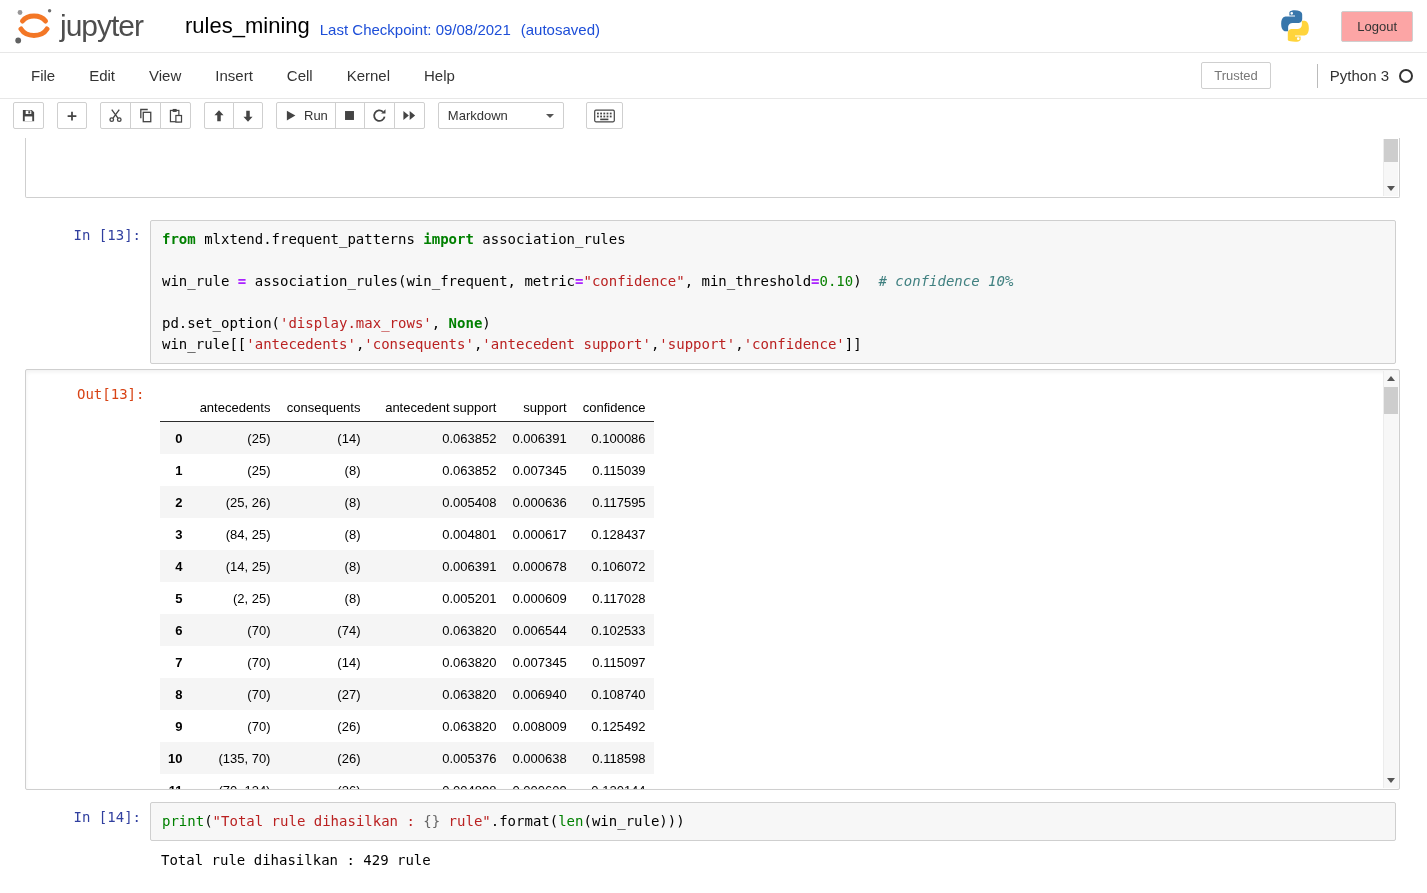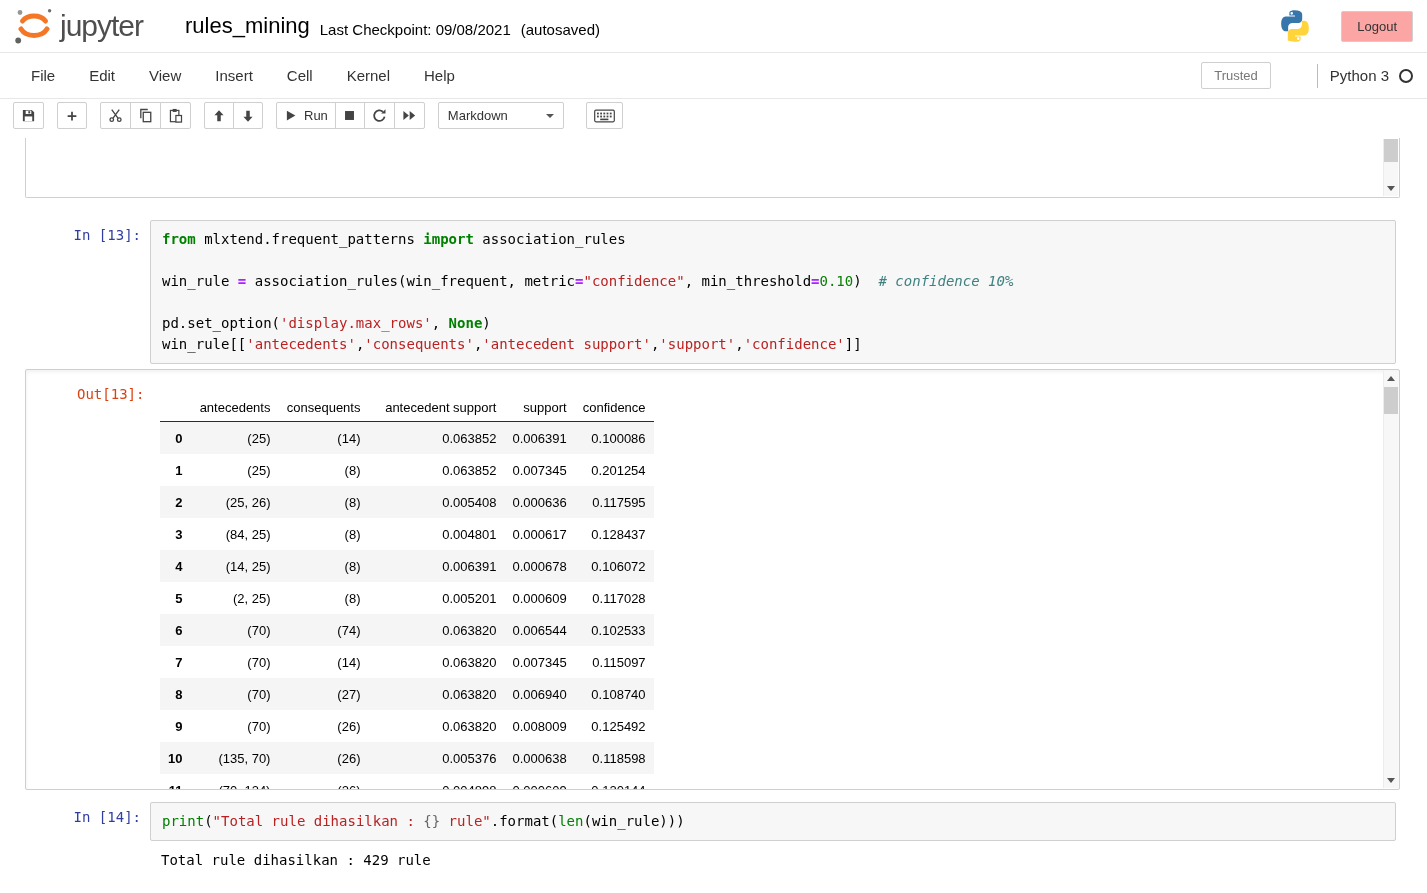--- a/index.html
+++ b/index.html
@@ -5,21 +5,21 @@
   * { margin:0; padding:0; box-sizing:border-box; }
   html,body { width:1427px; height:893px; background:#fff; overflow:hidden;
               font-family:"Liberation Sans", sans-serif; }
 
   
   #header { height:53px; display:flex; align-items:center; padding:0 14px 0 12px;
             border-bottom:1px solid #e7e7e7; background:#fff; }
   .logo-wrap { display:flex; align-items:center; cursor:pointer; }
   .logo-word { font-size:30px; color:#4e4e4e; letter-spacing:-1px; margin-left:4px; }
   .nb-title { font-size:22px; color:#000; margin-left:42px; }
-  .checkpoint { font-size:15px; color:#000000; margin-left:10px; padding-top:6px; }
+  .checkpoint { font-size:15px; color:#1d4ed8; margin-left:10px; padding-top:6px; }
   .autosaved { margin-left:10px; }
   .header-right { margin-left:auto; display:flex; align-items:center; gap:28px; }
   .logout-btn { border:1px solid #cfcfcf; border-radius:2px; background:#fca5a5;
                 font-size:13px; color:#333; padding:7px 15px; cursor:pointer; }
 
   
   #menubar { height:46px; display:flex; align-items:center; border-bottom:1px solid #e7e7e7;
              background:#fff; padding:0 14px 0 14px; }
   .menu-item { font-size:15px; color:#333; padding:12px 17px; cursor:pointer; }
   .menubar-right { margin-left:auto; display:flex; align-items:center; }
@@ -295,21 +295,21 @@
             <td>0.063852</td>
             <td>0.006391</td>
             <td>0.100086</td>
           </tr>
           <tr>
             <td class="idx">1</td>
             <td>(25)</td>
             <td>(8)</td>
             <td>0.063852</td>
             <td>0.007345</td>
-            <td>0.201254</td>
+            <td>0.115039</td>
           </tr>
           <tr>
             <td class="idx">2</td>
             <td>(25, 26)</td>
             <td>(8)</td>
             <td>0.005408</td>
             <td>0.000636</td>
             <td>0.117595</td>
           </tr>
           <tr>

